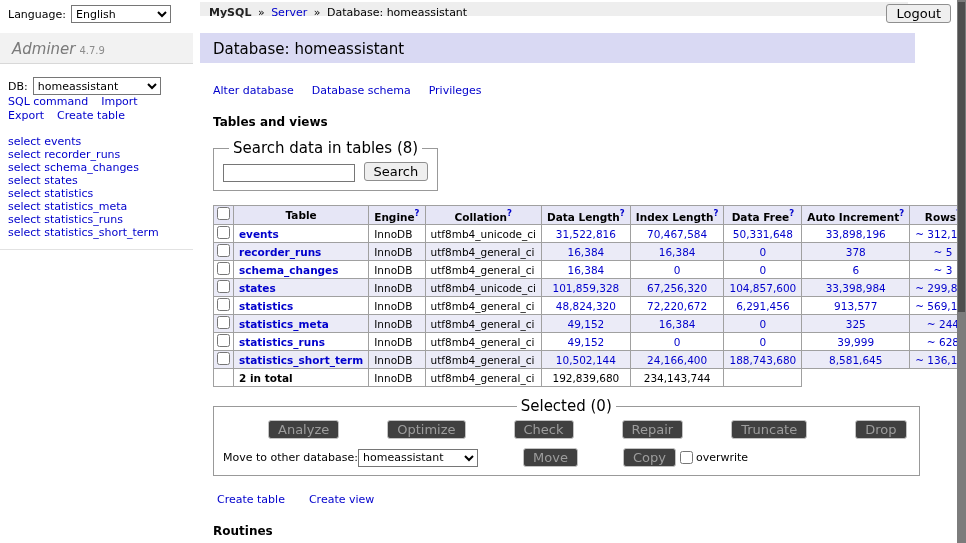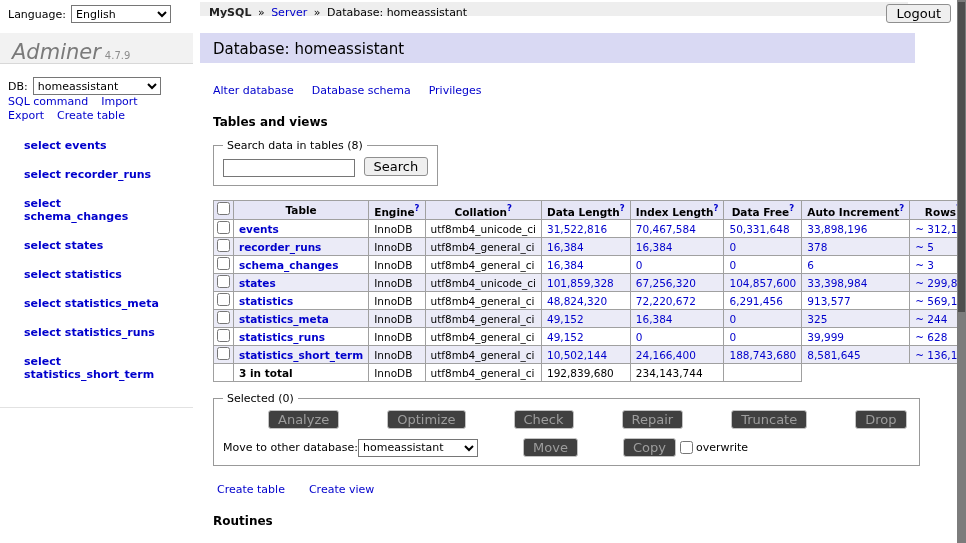--- a/index.html
+++ b/index.html
@@ -22,44 +22,44 @@
   .lang-row { position: absolute; top: 5px; left: 8px; display: flex; align-items: center; gap: 5px; }
   .lang-row select { width: 100px; }
   .breadcrumb { position: absolute; top: 2px; left: 200px; width: 708px; height: 14px;
     background: #eeeeee; padding: 4px 9px; }
   .breadcrumb .bc-root { color: #222; font-weight: bold; }
   .breadcrumb .sep { margin: 0 3px; }
   .logout { position: absolute; top: 4px; right: 15px; }
 
   .sidebar { position: absolute; left: 0; top: 33px; width: 193px; }
   .logo-box { background: #f2f2f2; border-bottom: 1px solid #d8d8d8; padding: 7px 12px; height: 31px; }
-  .logo { font-style: italic; color: #7a7a7a; font-size: 21px; }
+  .logo { font-style: italic; color: #7a7a7a; font-size: 15px; }
   .version { font-size: 10px; color: #8c8c8c; margin-left: 4px; }
   .side-body { padding: 13px 8px 10px 8px; border-bottom: 1px solid #e2e2e2; }
   .db-row { display: flex; align-items: center; gap: 5px; }
   .db-row select { width: 128px; }
   .side-actions p { margin: 0; line-height: 14px; }
   .side-actions a { margin-right: 13px; }
   .side-tables { margin-top: 12px; }
-  .side-tables p { margin: 16px; line-height: 13px; font-weight: bold; }
+  .side-tables p { margin: 0; line-height: 13px; }
 
   .main { position: absolute; left: 200px; top: 33px; width: 715px; }
   .title-bar { background: #d9d9f3; height: 30px; padding: 7px 13px; font-size: 15px; }
   .action-links { margin: 21px 0 0 13px; }
   .action-links a { margin-right: 18px; }
   h3 { font-size: 12px; font-weight: bold; margin: 18px 0 0 13px; }
   fieldset { border: 1px solid #999; margin: 10px 0 0 13px; padding: 5px 9px 8px 9px; width: max-content; }
-  legend { padding: 0 4px; font-size: 11px; }
+  legend { padding: 0 4px; font-size: 15px; text-align: center; }
   .search-box input { width: 132px; margin-right: 5px; }
 
   table { border-collapse: collapse; margin: 14px 0 0 13px; font-size: 10.5px; }
   td, th { border: 1px solid #a0a0a0; padding: 2px 5px; height: 18px; white-space: nowrap; }
   thead th { background: #e6e6f6; font-weight: bold; text-align: center; }
   tbody tr:nth-child(even) td { background: #ebebf7; }
-  td.num { text-align: left; }
+  td.num { text-align: center; }
   td.chk, th.chk { text-align: center; padding: 1px 3px; }
   td.tname a { font-weight: bold; }
   sup.help { font-size: 8.5px; }
   tfoot td.lbl { font-weight: bold; }
 
   .sel-buttons button { margin-right: 3px; }
   .move-row { margin-top: 9px; display: flex; align-items: center; }
   .move-row select { width: 120px; }
   .move-row .ovw { display: flex; align-items: center; gap: 3px; margin-left: 4px; }
   .create-links { margin: 17px 0 0 17px; }
@@ -235,21 +235,21 @@
           <td class="num"><a>10,502,144</a></td>
           <td class="num"><a>24,166,400</a></td>
           <td class="num"><a>188,743,680</a></td>
           <td class="num"><a>8,581,645</a></td>
           <td class="num"><a>~ 136,108</a></td>
         </tr>
       </tbody>
     <tfoot>
       <tr>
         <td class="chk"></td>
-        <td class="lbl">3 in total</td>
+        <td class="lbl">2 in total</td>
         <td>InnoDB</td>
         <td>utf8mb4_general_ci</td>
         <td class="num">192,839,680</td>
         <td class="num">234,143,744</td>
         <td class="num"></td>
       </tr>
     </tfoot>
   </table>
 
   <fieldset>

